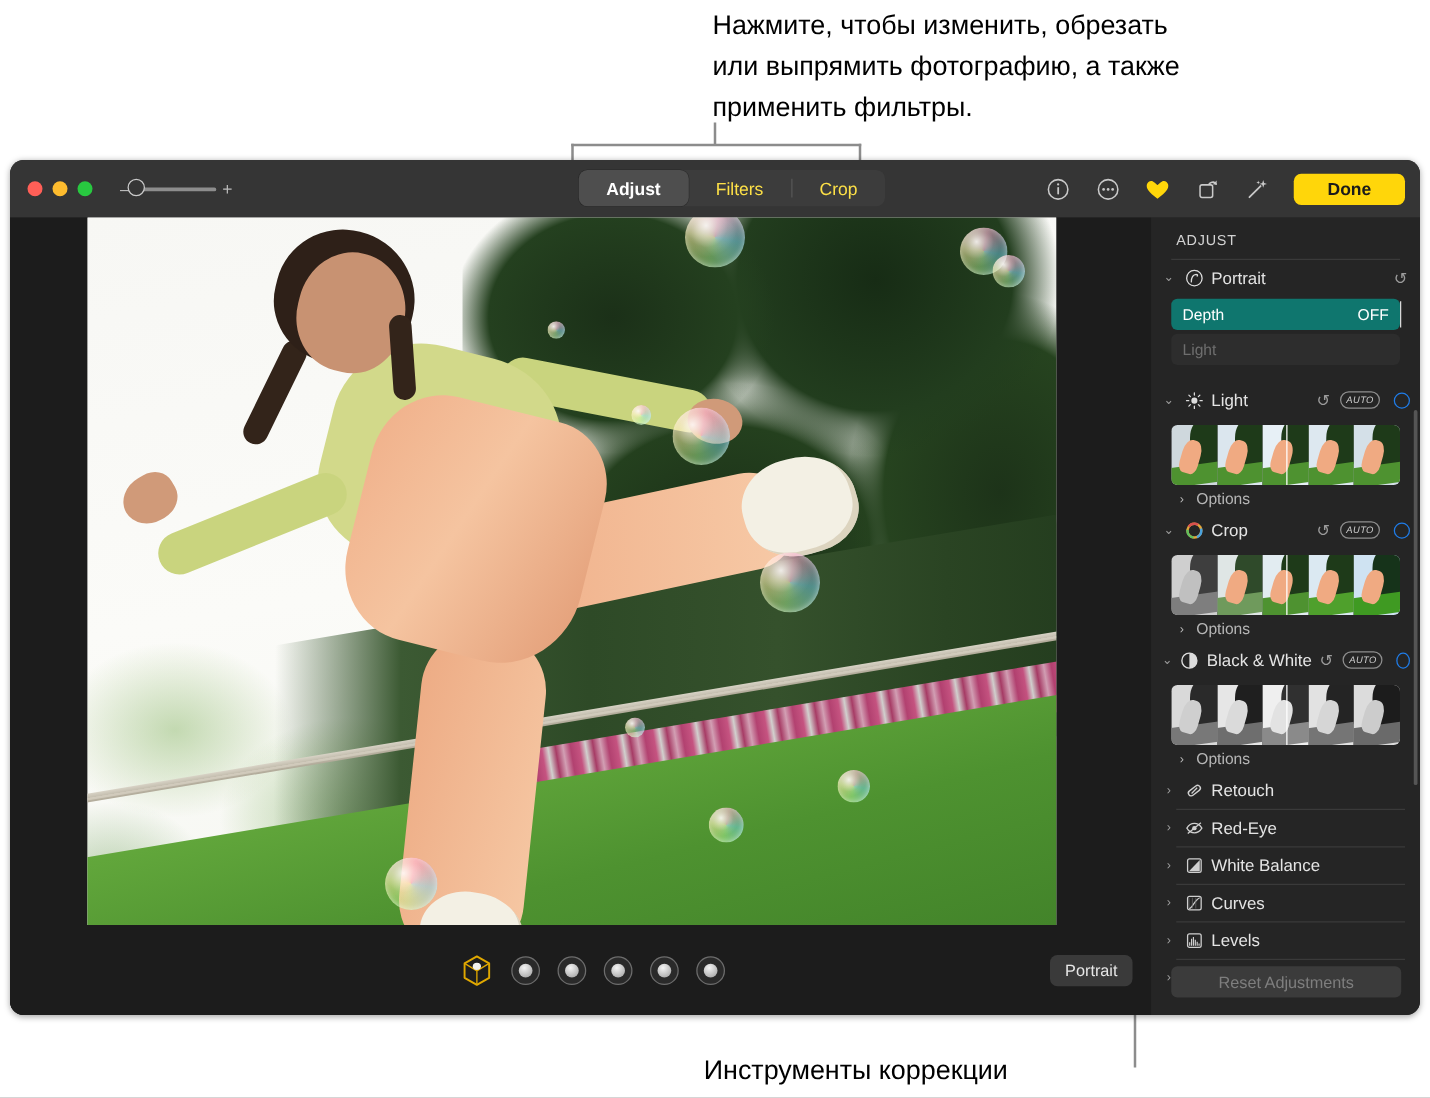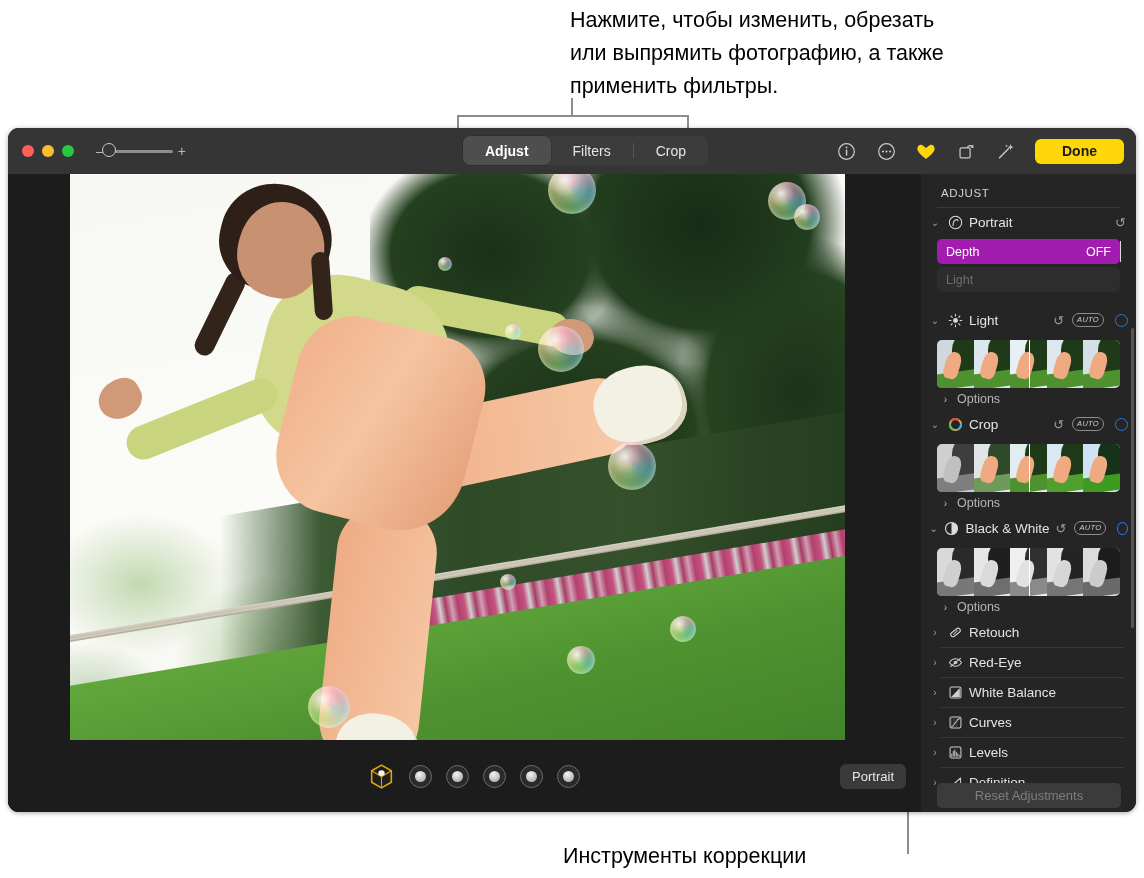--- a/index.html
+++ b/index.html
@@ -103,21 +103,21 @@
     display: flex;
     align-items: center;
     padding: 0;
   }
   .seg-item {
     position: relative;
     height: 29px;
     display: flex; align-items: center; justify-content: center;
     padding: 0 22px;
     font-size: 14px;
-    color: #e5e5e5;
+    color: #fde047;
     border-radius: 7px;
     box-sizing: border-box;
     white-space: nowrap;
   }
   .seg-item.active {
     background: #4e4e4e;
     color: #ffffff;
     font-weight: bold;
     box-shadow: 0 0 0 0.5px rgba(0,0,0,0.25);
   }
@@ -397,21 +397,21 @@
 
   .slider-row {
     margin: 3px 16px 0 16px;
     height: 25px;
     border-radius: 5px;
     display: flex; align-items: center; justify-content: space-between;
     padding: 0 9px;
     font-size: 12.5px;
     box-sizing: border-box;
   }
-  .slider-row.filled { background: #a21caf; color: #ffffff; }
+  .slider-row.filled { background: #0f766e; color: #ffffff; }
   .slider-row.empty  { background: #2d2d2d; color: #6e6e6e; }
   .slider-caret { position: absolute; width: 1.5px; height: 21px; background: #d8d8d8; right: 16px; }
 
   .thumb-strip {
     margin: 6px 16px 0 16px;
     height: 48px;
     border-radius: 5px;
     overflow: hidden;
     display: flex;
     position: relative;
@@ -433,21 +433,21 @@
   .tool-row {
     display: flex; align-items: center; gap: 6px;
     height: 29px; padding-left: 8px;
     position: relative;
   }
   .tool-row .sec-label { font-size: 13.5px; }
   .tool-sep { height: 1px; background: #3a3a3a; margin-left: 20px; margin-right: 12px; }
 
   #reset-button {
     position: absolute;
-    left: 16px; bottom: 4px;
+    left: 16px; bottom: 14px;
     width: 184px; height: 25px;
     background: #3b3b3b;
     color: #7e7e7e;
     font-size: 13px;
     border-radius: 5px;
     display: flex; align-items: center; justify-content: center;
   }
   #insp-scroll-area { position: relative; height: 580px; overflow: hidden; }
   #insp-scrollbar {
     position: absolute; right: 2px; top: 120px;

